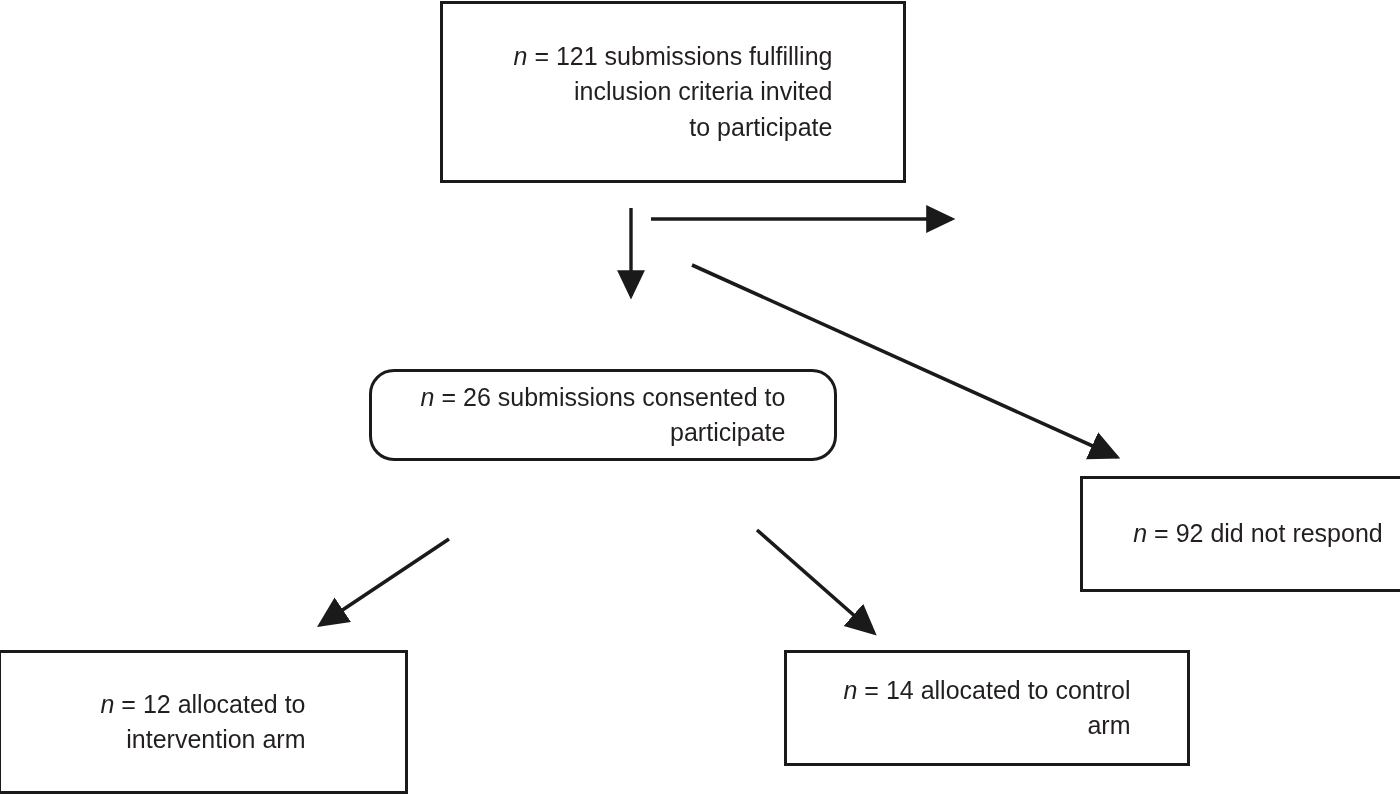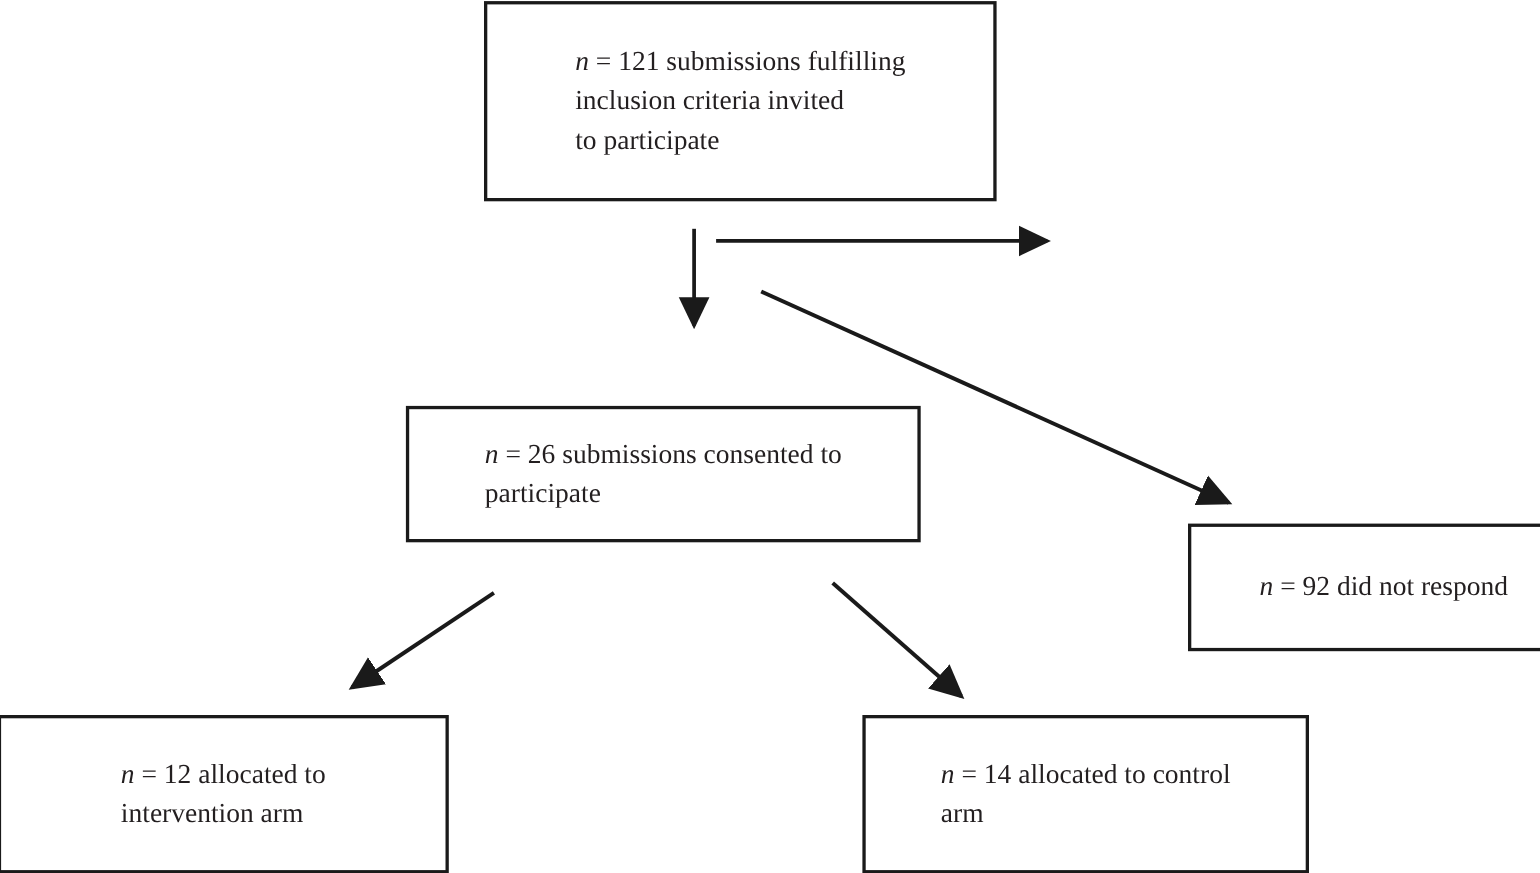--- a/index.html
+++ b/index.html
@@ -16,50 +16,49 @@
     overflow: hidden;
   }
   .node {
     position: absolute;
     box-sizing: border-box;
     border: 3px solid #1a1a1a;
     background: #ffffff;
     display: flex;
     align-items: center;
     justify-content: center;
-    text-align: left;
+    text-align: right;
     color: #231f20;
     font-size: 25px;
     line-height: 1.42;
     padding: 4px 10px;
-    font-family: Liberation Serif, serif;
   }
   .node-text {
     display: block;
     white-space: pre-line;
   }
   .node-text .n-italic {
     font-style: italic;
   }
   #arrow-layer {
     position: absolute;
     left: 0;
     top: 0;
     width: 1400px;
     height: 794px;
     pointer-events: none;
   }
 
   
   #box-invited      { left: 440px; top: 1px;   width: 466px; height: 182px; }
   #box-declined     { left: 915px; top: 252px; width: 356px; height: 72px;  }
-  #box-consented    { left: 369px; top: 369px; width: 468px; height: 124px; }
+  #box-consented    { left: 369px; top: 369px; width: 468px; height: 92px; border-radius: 25px; }
   #box-norespond    { left: 1044px;top: 476px; width: 356px; height: 116px; margin-left: 36px; }
   #box-intervention { left: -2px;  top: 650px; width: 410px; height: 144px; }
-  #box-control      { left: 784px; top: 650px; width: 406px; height: 144px; }
+  #box-control      { left: 784px; top: 650px; width: 406px; height: 116px; }
 </style>
 </head>
 <body>
 
 <div id="canvas">
 
   <svg id="arrow-layer" viewBox="0 0 1400 794" width="1400" height="794" xmlns="http://www.w3.org/2000/svg">
     <defs>
       <marker id="ah" markerWidth="9" markerHeight="9" refX="7.6" refY="4.5" orient="auto" markerUnits="strokeWidth">
         <path d="M0,0.4 L8.6,4.5 L0,8.6 z" fill="#1a1a1a"></path>

